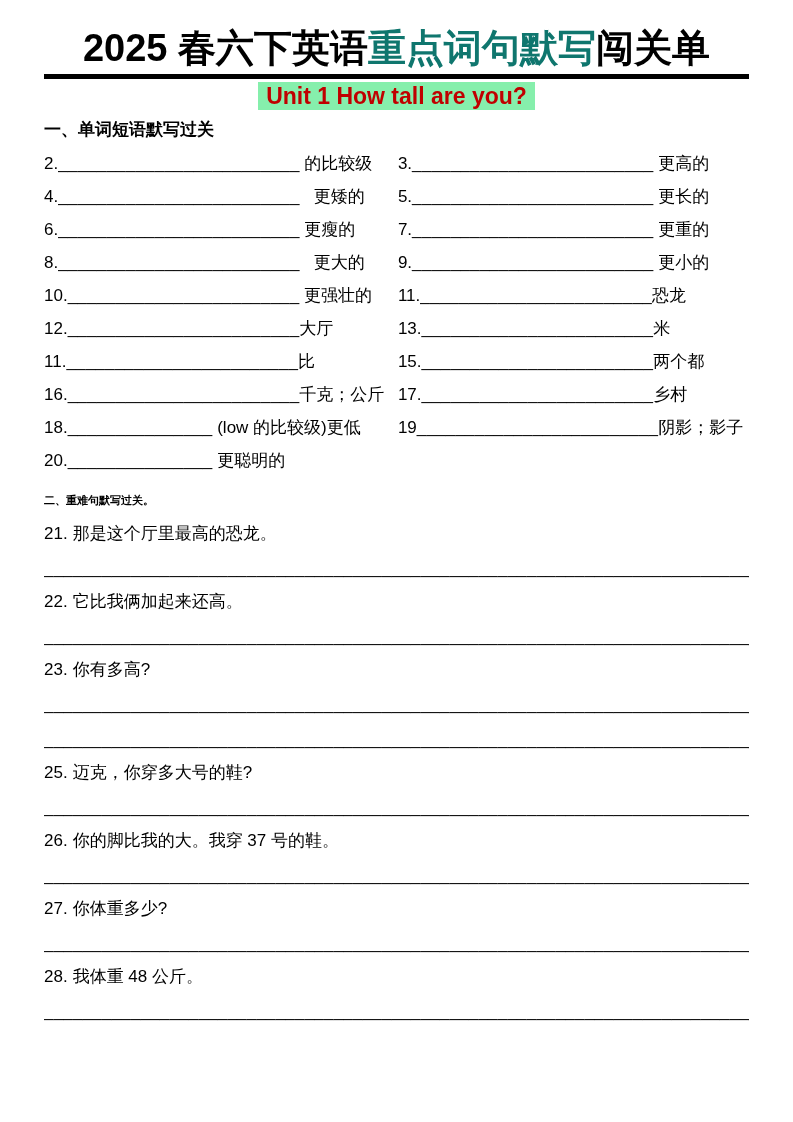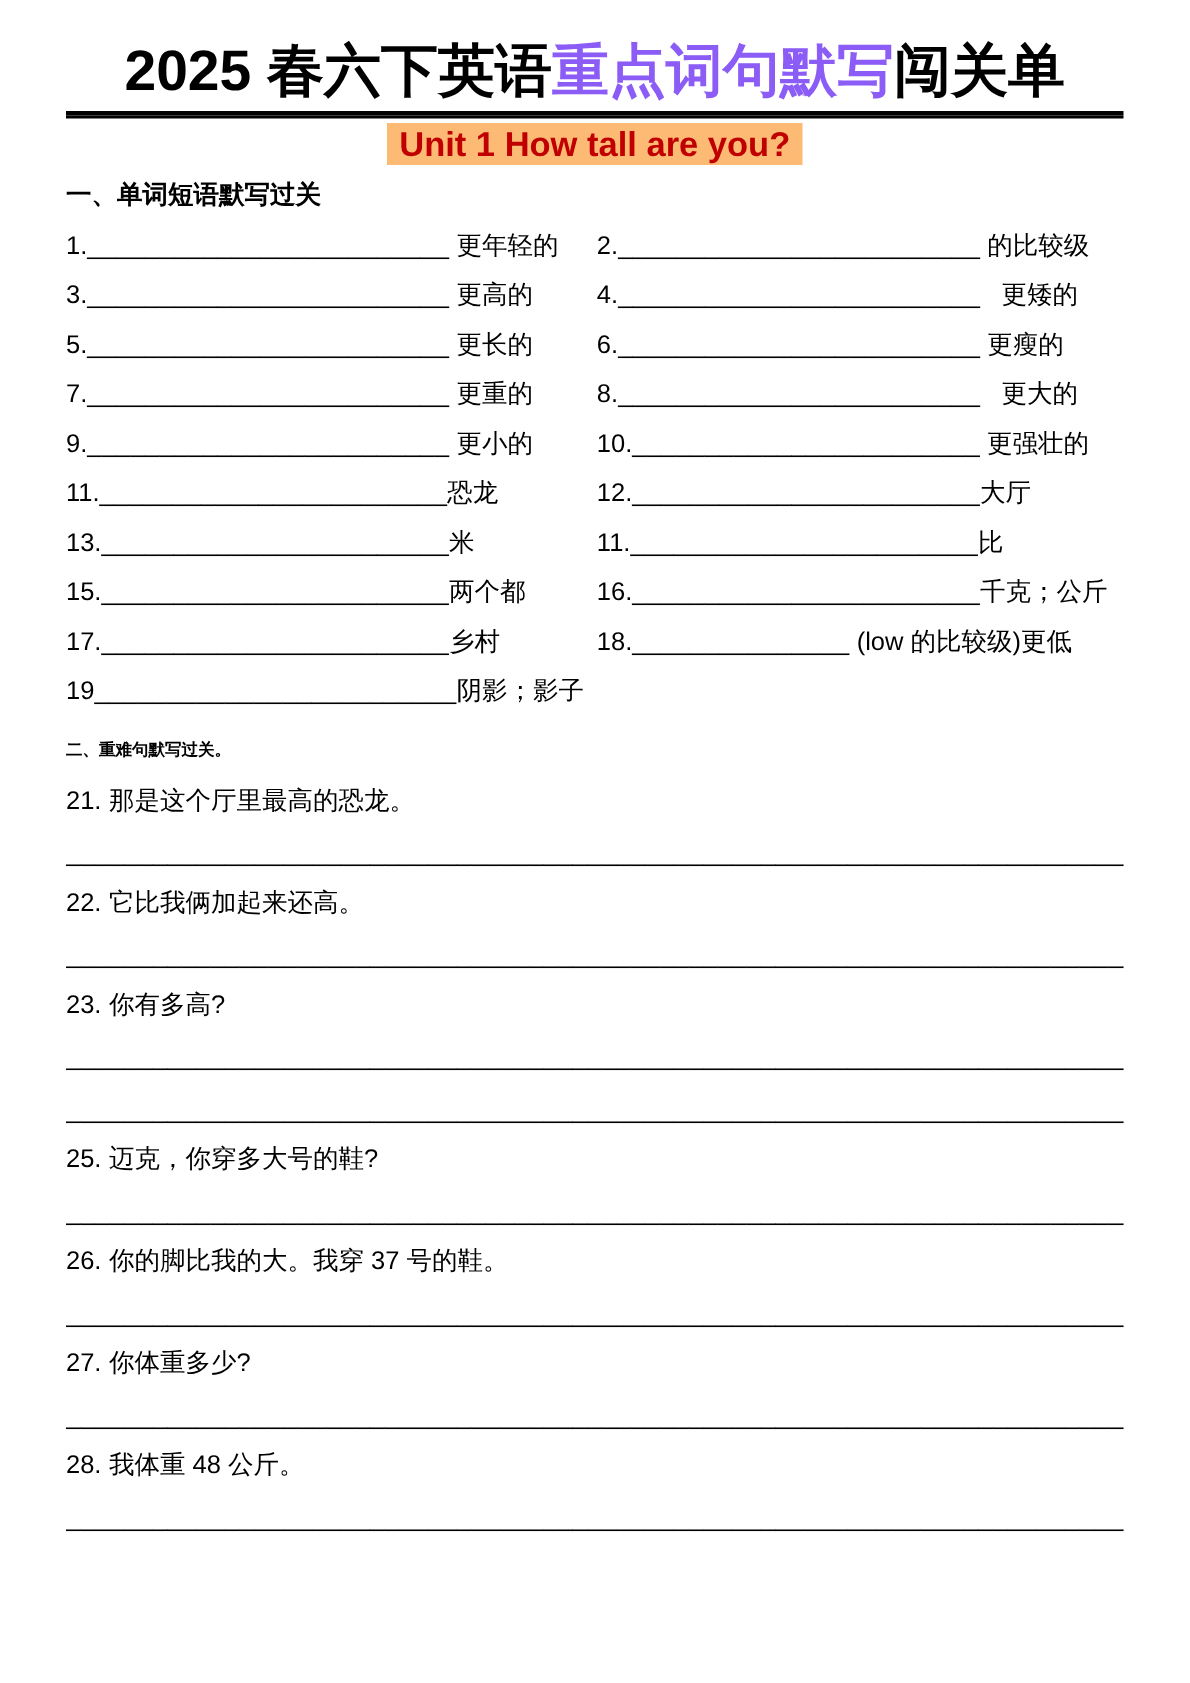--- a/index.html
+++ b/index.html
@@ -16,32 +16,32 @@
   }
   
   .doc-title {
     text-align: center;
     font-size: 38px;
     font-weight: bold;
     line-height: 1.18;
     letter-spacing: 0px;
     white-space: nowrap;
   }
-  .doc-title .red { color: #8b5cf6; }
+  .doc-title .red { color: #0f766e; }
   .double-rule {
     height: 5px;
     margin-top: 3px;
     border-top: 3px solid #000;
     border-bottom: 2px solid #000;
   }
   
   .unit-banner-wrap { text-align: center; margin-top: 3px; }
   .unit-banner {
     display: inline-block;
-    background: #fdba74;
+    background: #86efac;
     color: #C00000;
     font-weight: bold;
     font-size: 23px;
     line-height: 28px;
     padding: 0 8px;
   }
   
   .section-heading {
     font-size: 17px;
     font-weight: bold;
@@ -95,39 +95,39 @@
 
   <div class="double-rule"></div>
 
   <div class="unit-banner-wrap">
     <span class="unit-banner">Unit 1 How tall are you?</span>
   </div>
 
   <div class="section-heading">一、单词短语默写过关</div>
 
   <div class="word-grid">
-    <div class="word-item"><span>1.</span><span class="blank">_________________________</span><span> 更年轻的</span></div>
     <div class="word-item"><span>2.</span><span class="blank">_________________________</span><span> 的比较级</span></div>
     <div class="word-item"><span>3.</span><span class="blank">_________________________</span><span> 更高的</span></div>
     <div class="word-item"><span>4.</span><span class="blank">_________________________</span><span>   更矮的</span></div>
     <div class="word-item"><span>5.</span><span class="blank">_________________________</span><span> 更长的</span></div>
     <div class="word-item"><span>6.</span><span class="blank">_________________________</span><span> 更瘦的</span></div>
     <div class="word-item"><span>7.</span><span class="blank">_________________________</span><span> 更重的</span></div>
     <div class="word-item"><span>8.</span><span class="blank">_________________________</span><span>   更大的</span></div>
     <div class="word-item"><span>9.</span><span class="blank">_________________________</span><span> 更小的</span></div>
     <div class="word-item"><span>10.</span><span class="blank">________________________</span><span> 更强壮的</span></div>
     <div class="word-item"><span>11.</span><span class="blank">________________________</span><span>恐龙</span></div>
     <div class="word-item"><span>12.</span><span class="blank">________________________</span><span>大厅</span></div>
     <div class="word-item"><span>13.</span><span class="blank">________________________</span><span>米</span></div>
     <div class="word-item"><span>11.</span><span class="blank">________________________</span><span>比</span></div>
     <div class="word-item"><span>15.</span><span class="blank">________________________</span><span>两个都</span></div>
     <div class="word-item"><span>16.</span><span class="blank">________________________</span><span>千克；公斤</span></div>
     <div class="word-item"><span>17.</span><span class="blank">________________________</span><span>乡村</span></div>
     <div class="word-item"><span>18.</span><span class="blank">_______________</span><span> (low 的比较级)更低</span></div>
     <div class="word-item"><span>19</span><span class="blank">_________________________</span><span>阴影；影子</span></div>
+    <div class="word-item"><span>20.</span><span class="blank">_______________</span><span> 更聪明的</span></div>
   </div>
 
   <div class="sentences">
     <div class="section-heading-2">二、重难句默写过关。</div>
 
     <div class="sentence"><span class="s-num">21.</span><span>那是这个厅里最高的恐龙。</span></div>
     <div class="answer-line">__________________________________________________________________________________</div>
 
     <div class="sentence"><span class="s-num">22.</span><span>它比我俩加起来还高。</span></div>
     <div class="answer-line">__________________________________________________________________________________</div>

